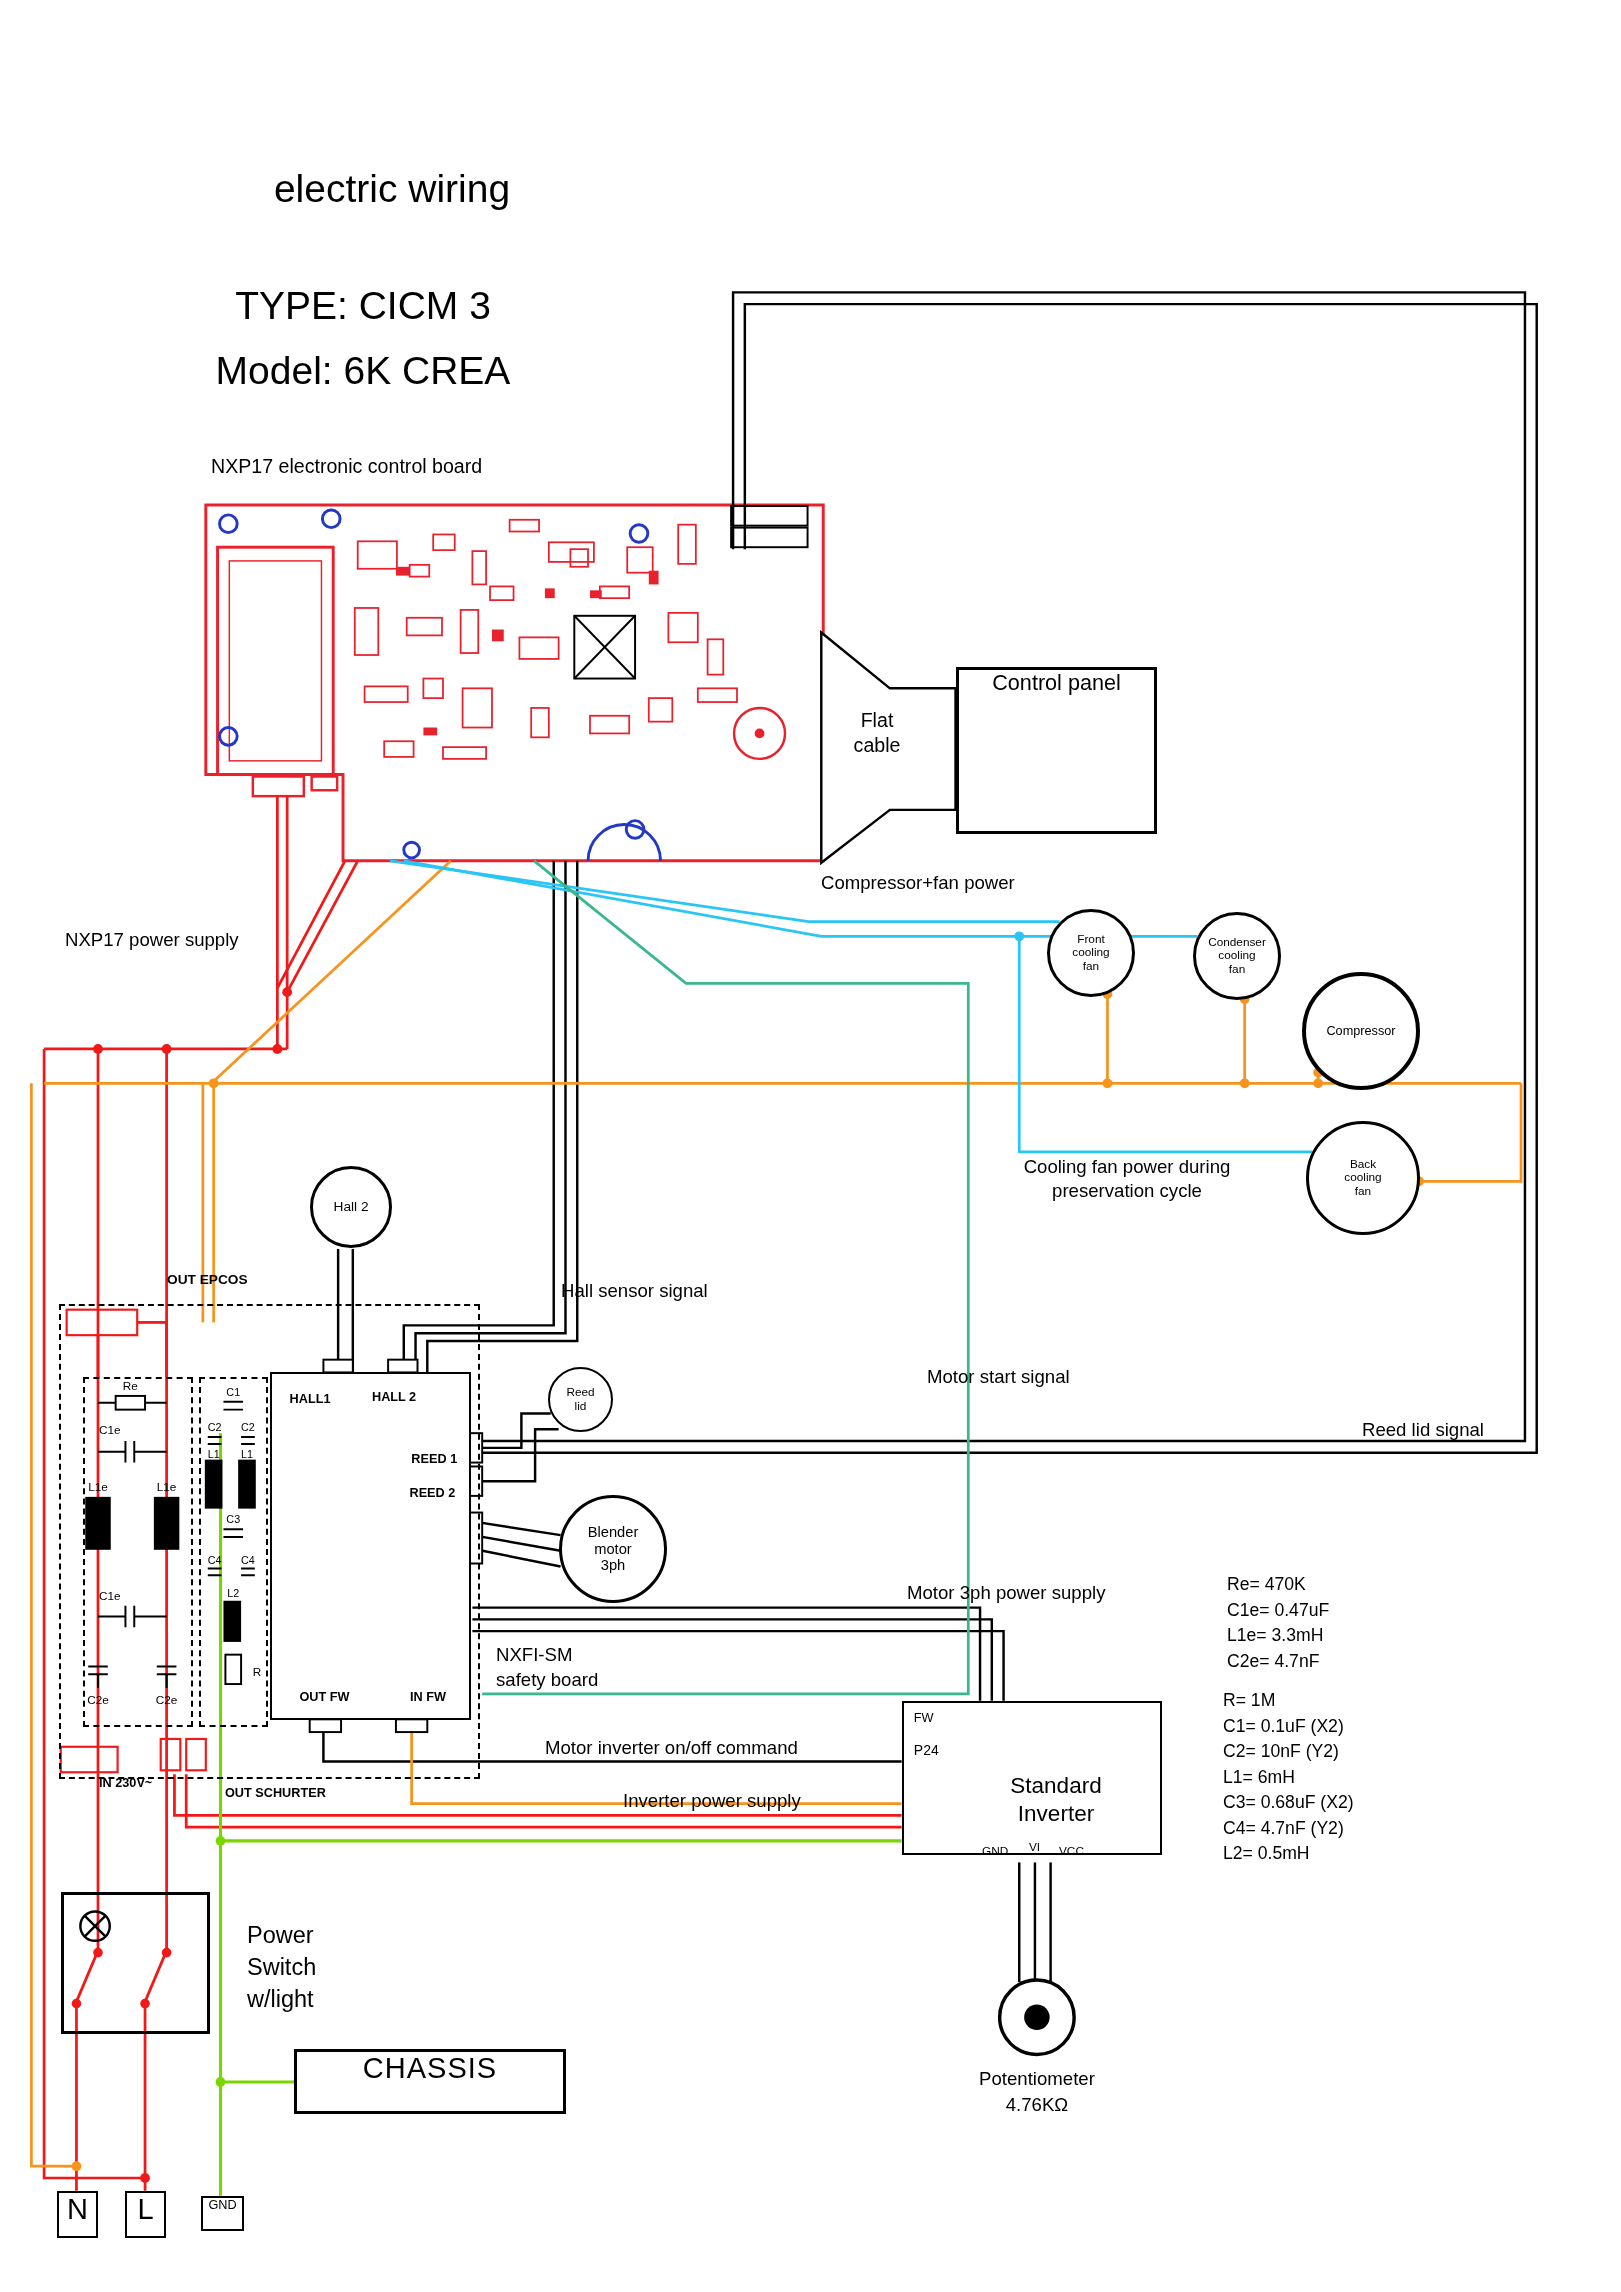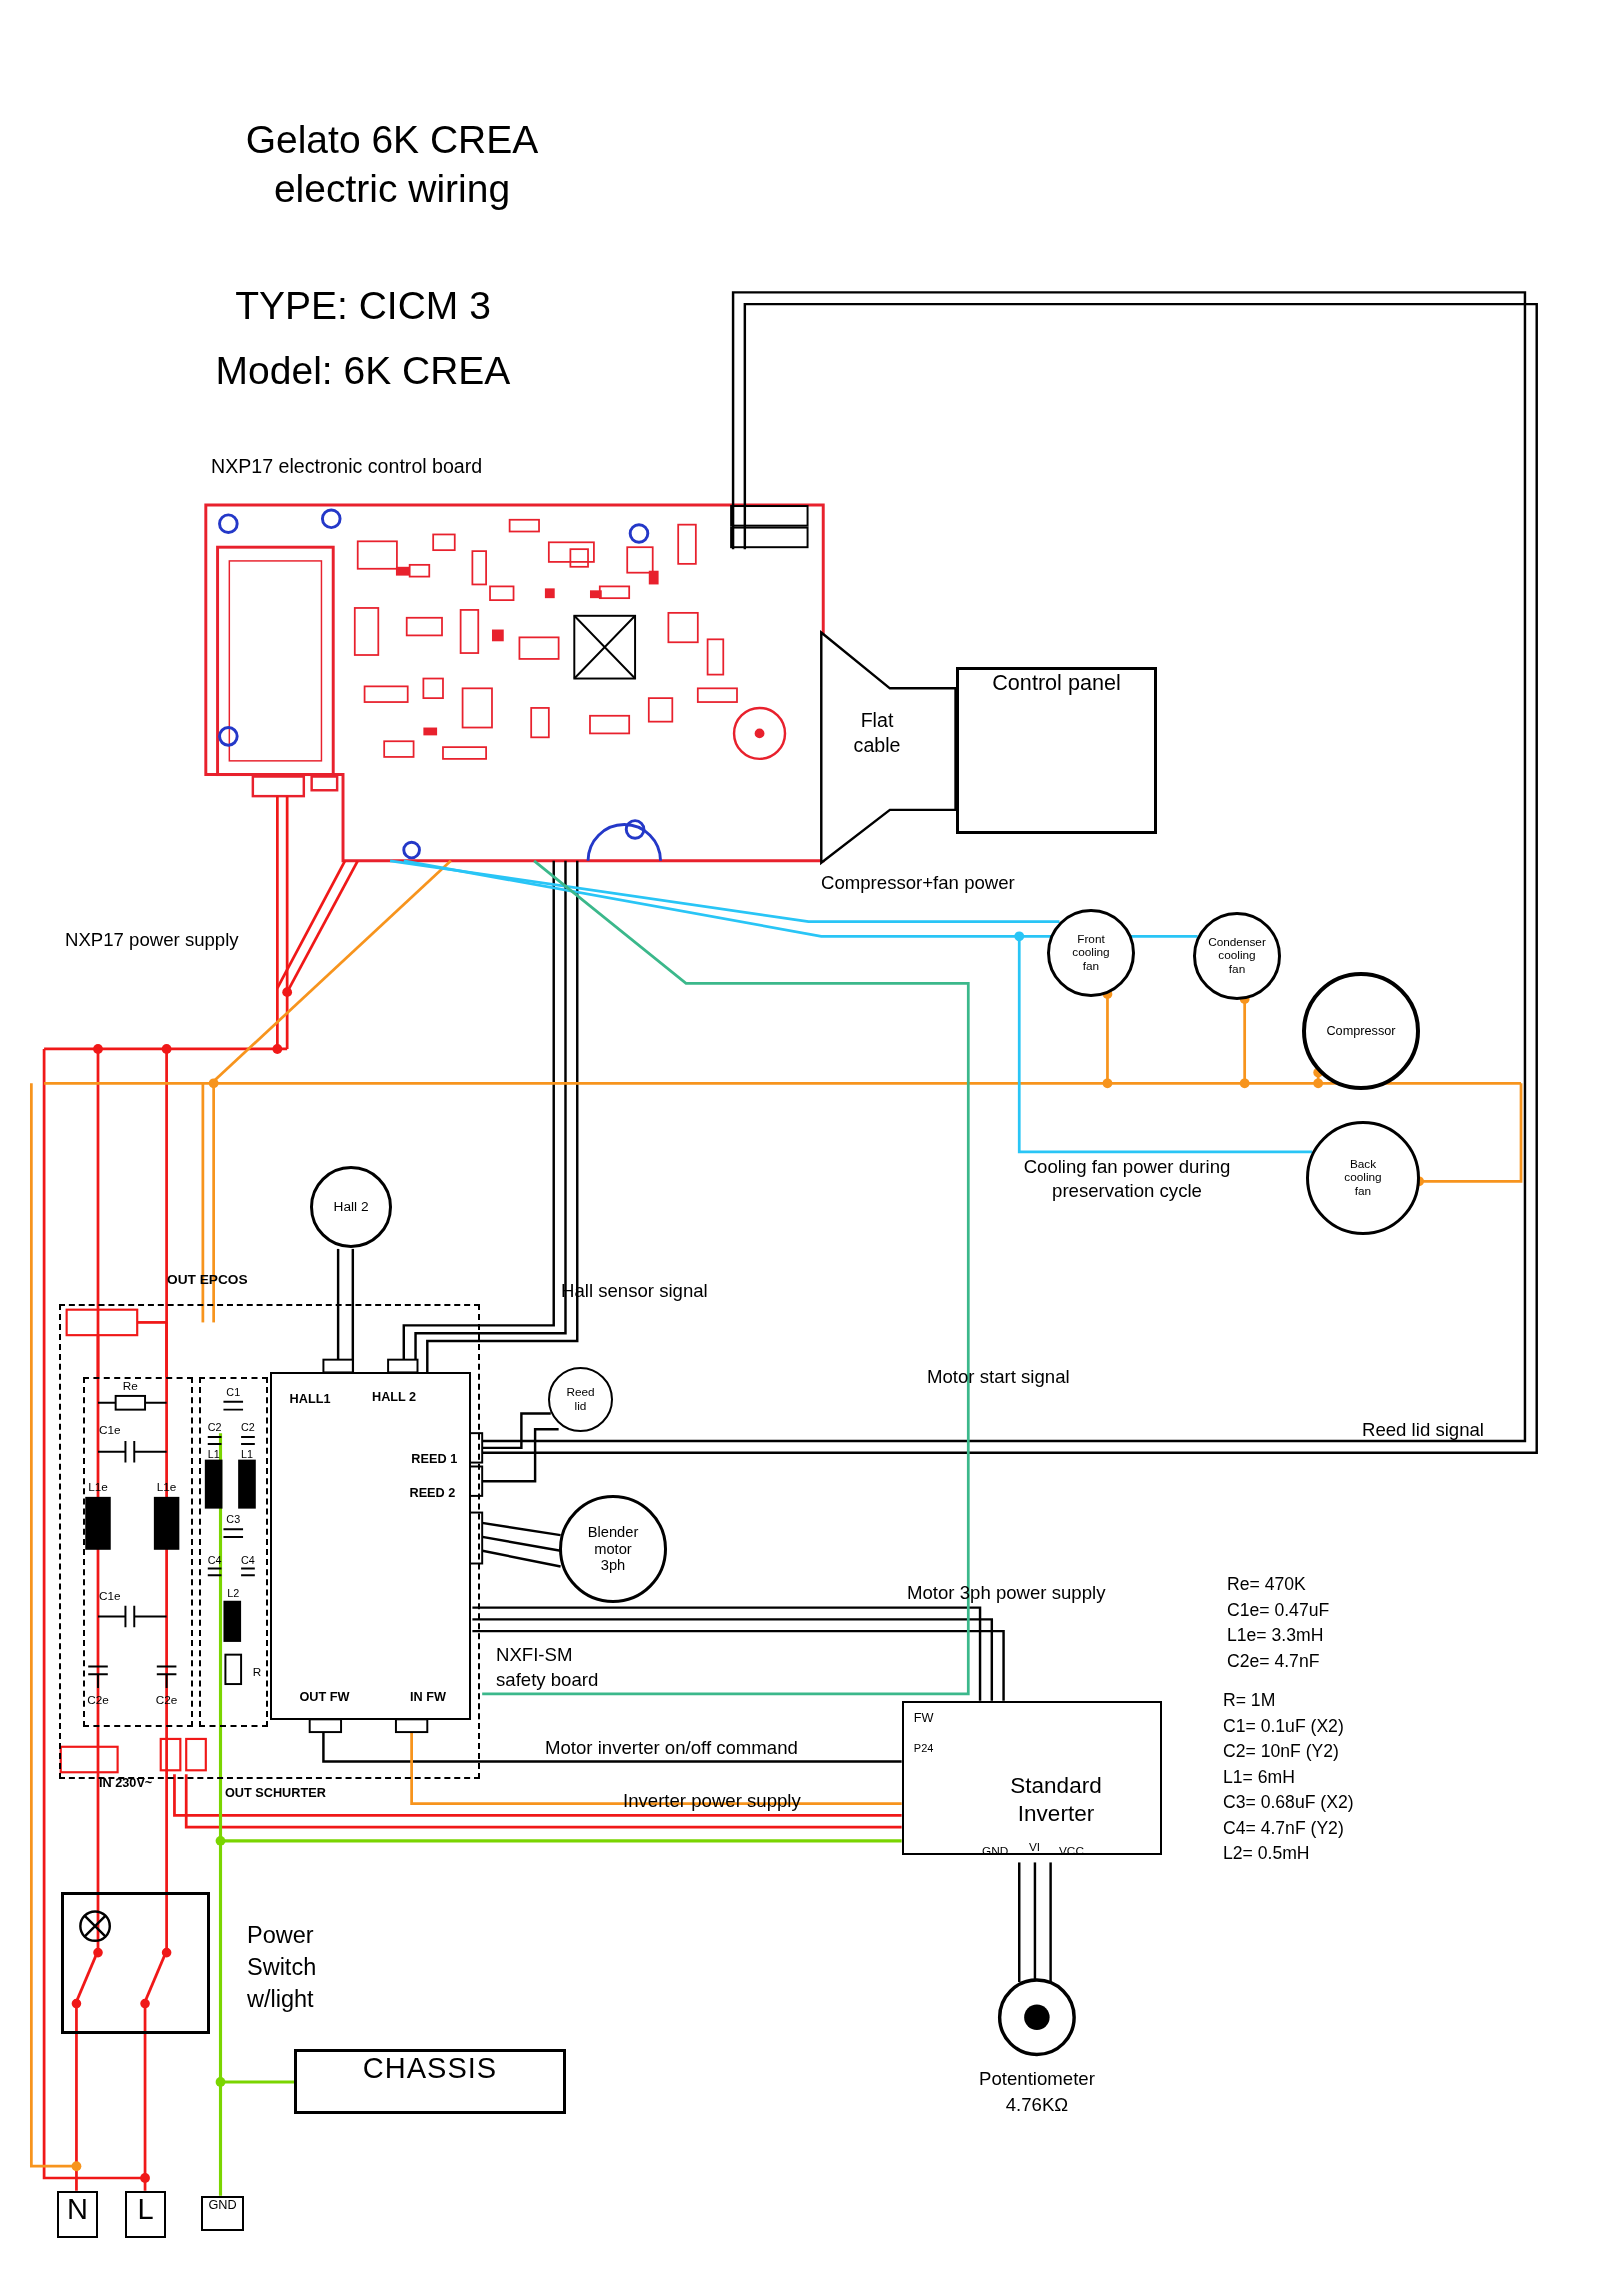--- a/index.html
+++ b/index.html
@@ -252,21 +252,20 @@
           <circle cx="148" cy="2044" r="3.5"></circle>
       </g>
     </g>
 
     <g>
       <circle cx="1058" cy="2058" r="38" stroke="#000" fill="#fff" stroke-width="3.5"></circle>
       <circle cx="1058" cy="2058" r="13" fill="#000"></circle>
     </g>
   </svg>
 
-  <div class="title" style="left:137px;top:116px;">Gelato 6K CREA</div>
   <div class="title" style="left:137px;top:165px;">electric wiring</div>
   <div class="title" style="left:108px;top:282px;">TYPE: CICM 3</div>
   <div class="title" style="left:108px;top:347px;">Model: 6K CREA</div>
 
   <div class="lbl" style="left:211px;top:455px;font-size:19.6px;">NXP17 electronic control board</div>
   <div class="lbl" style="left:821px;top:872px;">Compressor+fan power</div>
   <div class="lbl" style="left:65px;top:929px;">NXP17 power supply</div>
   <div class="abs" style="left:985px;top:1155px;width:284px;text-align:center;font-size:18.6px;line-height:23.5px;">
     <div>Cooling fan power during</div>
     <div>preservation cycle</div>
@@ -359,21 +358,21 @@
       <div>C1= 0.1uF (X2)</div>
     <div>C2= 10nF (Y2)</div>
       <div>L1= 6mH</div>
     <div>C3= 0.68uF (X2)</div>
       <div>C4= 4.7nF (Y2)</div>
     <div>L2= 0.5mH</div>
   </div>
 
   <div class="abs" style="left:902px;top:1701px;width:260px;height:154px;border:2.9px solid #000;background:#fff;box-sizing:border-box;">
     <div class="abs" style="left:9.8px;top:7.8px;font-size:12.7px;">FW</div>
-    <div class="abs" style="left:9.8px;top:39px;font-size:11px;">P24</div>
+    <div class="abs" style="left:9.8px;top:39px;font-size:14px;">P24</div>
     <div class="abs" style="left:54px;top:69px;width:196px;text-align:center;font-size:22.5px;line-height:28px;">
       <div>Standard</div>
       <div>Inverter</div>
     </div>
     <div class="abs" style="left:78px;top:141px;font-size:11.8px;">GND</div>
     <div class="abs" style="left:125px;top:137px;font-size:11.8px;">VI</div>
     <div class="abs" style="left:155px;top:141px;font-size:11.8px;">VCC</div>
   </div>
 
   <div class="abs" style="left:61px;top:1892px;width:149px;height:142px;border:3.4px solid #000;box-sizing:border-box;"></div>

